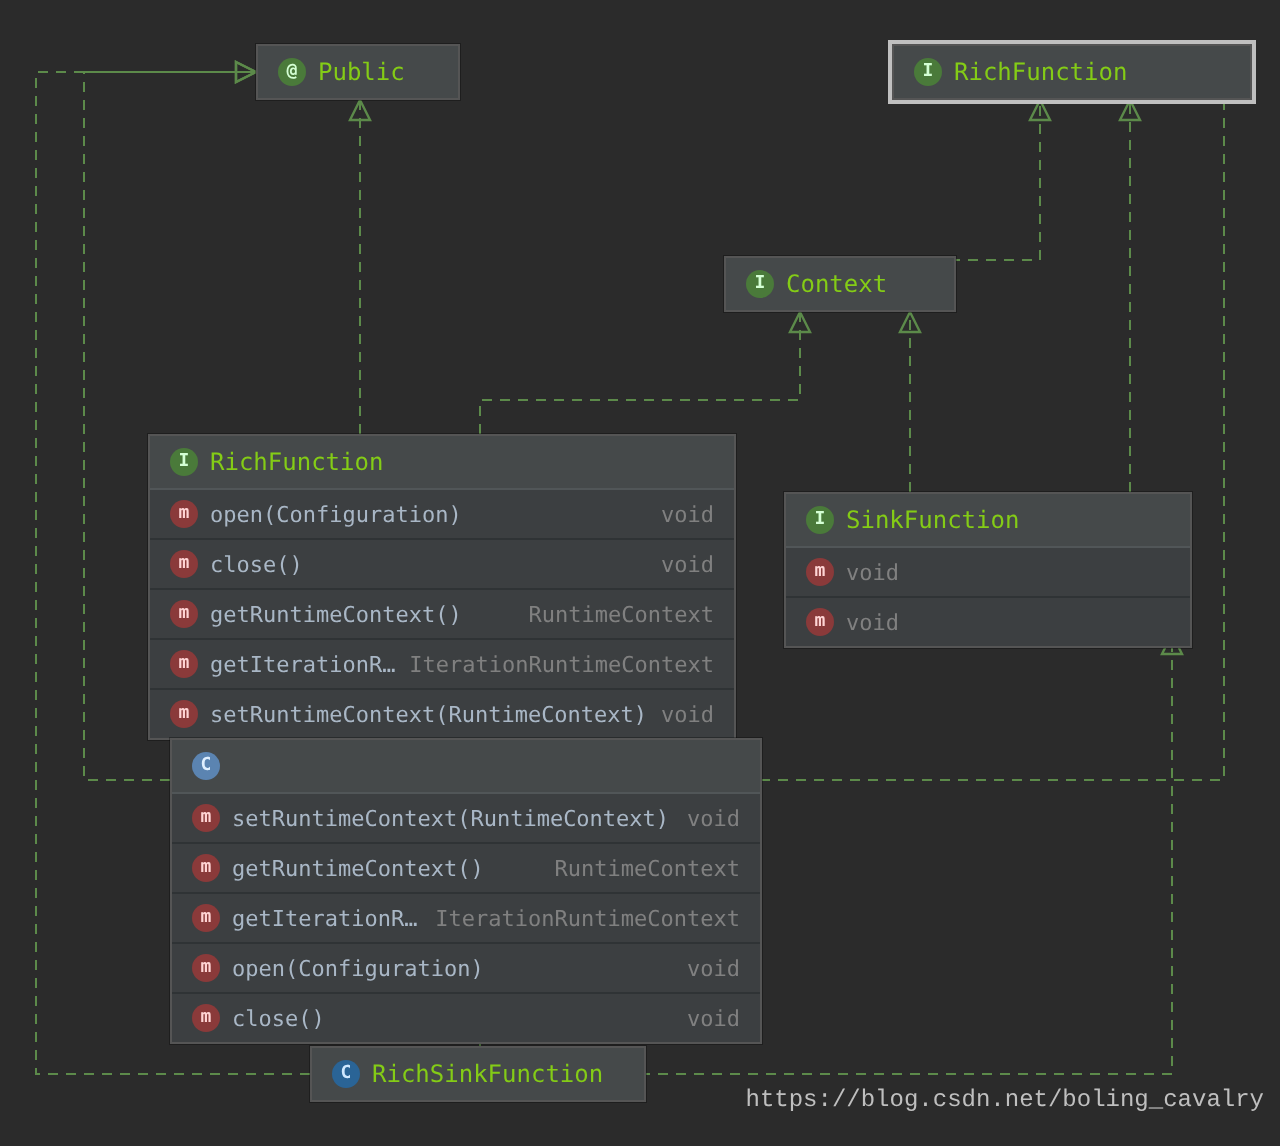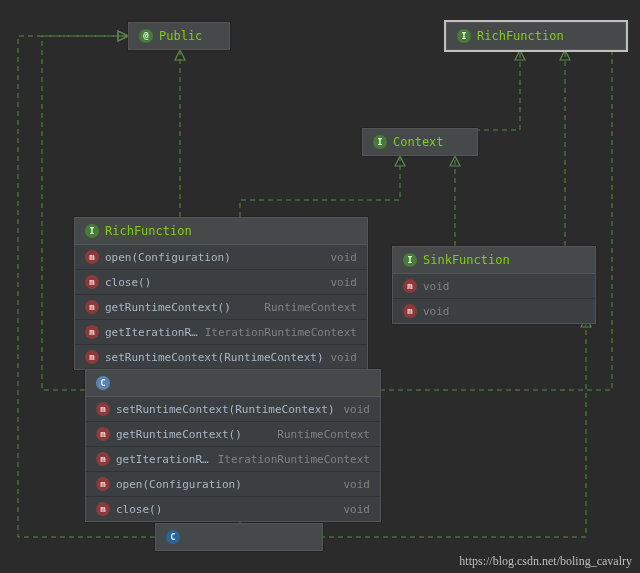--- a/index.html
+++ b/index.html
@@ -14,21 +14,21 @@
 .ic-c{background:#2a6496;color:#cfe8ff}
 .ic-a{background:#5b84b1;color:#dfefff}
 .ic-m{background:#8a3a3a;color:#ffd4d4}
 .row{display:flex;align-items:center;padding:5px 10px;gap:6px;font-size:11px;border-top:1px solid #2f3335}
 .row:first-of-type{border-top:none}
 .sig{flex:1;color:#a9b7c6;white-space:nowrap;overflow:hidden;text-overflow:ellipsis}
 .ret{color:#808080;white-space:nowrap}
 .strike{text-decoration:line-through}
 .title{color:#84cc16}
 .body{}
-.wm{position:absolute;right:8px;bottom:4px;color:#bfbfbf;font-size:12px;font-family:Liberation Serif, serif}
+.wm{position:absolute;right:8px;bottom:16px;color:#bfbfbf;font-size:12px;font-family:Liberation Mono, monospace}
 </style>
 </head>
 <body>
 <div class="canvas">
 
 <svg class="wires">
 <defs>
 <marker id="tri-open" viewBox="0 0 12 12" refX="11" refY="6" markerWidth="12" markerHeight="12" orient="auto">
 <path d="M1 1 L11 6 L1 11 Z" fill="none" stroke="#5c8a4a" stroke-width="1.2"></path>
 </marker>
@@ -163,17 +163,18 @@
           <span class="ic ic-m">m</span>
           <span class="sig">close()</span>
           <span class="ret">void</span>
         </div>
  </div>
 </div>
 
 <div class="box" style="left:155px;top:523px;width:166px">
  <div class="hdr nob">
   <span class="ic ic-c">C</span>
+  <span class="title">RichSinkFunction</span>
  </div>
 </div>
 
 <div class="wm">https://blog.csdn.net/boling_cavalry</div>
 </div>
 
 </body></html>

